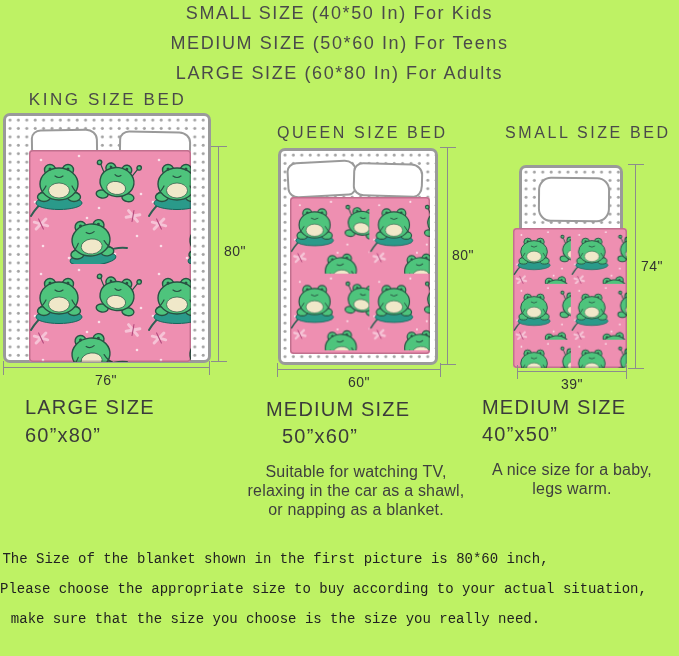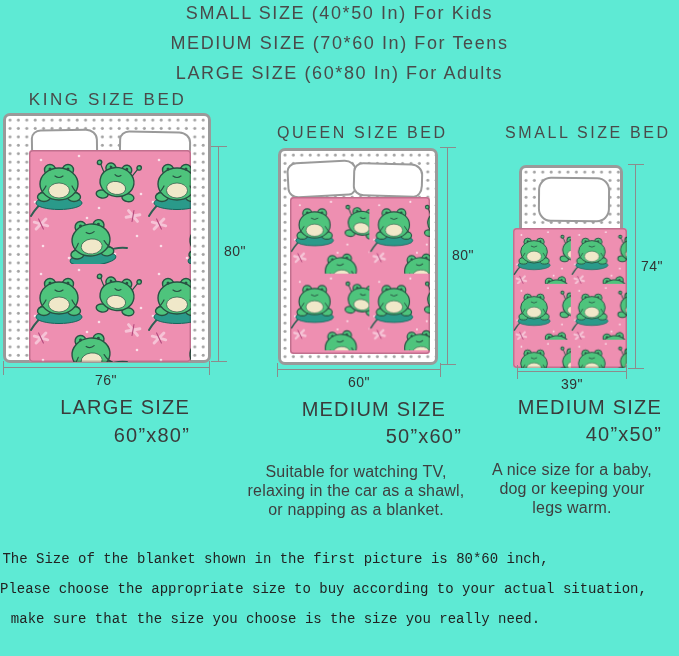--- a/index.html
+++ b/index.html
@@ -1,17 +1,17 @@
 <!DOCTYPE html>
 <html style="--blanket-pink: #ee8fb1; --frog-green: #4ec47c; --pad-teal: #2a9a8a; --belly-cream: #f0e8c9; --bed-line: #9a9a9a; --dim-line: #8c8c8c; --text-dark: #3f3f3f;"><head>
 <meta charset="utf-8">
 <style>
   html,body{margin:0;padding:0;background:#ffffff;}
   .canvas{
-    position:relative;width:679px;height:656px;background:#5eead4;overflow:hidden;
+    position:relative;width:679px;height:656px;background:#bef264;overflow:hidden;
     font-family:"Liberation Sans","DejaVu Sans",sans-serif;color:var(--text-dark,#3f3f3f);
   }
   
   .hdr-line{position:absolute;left:0;width:679px;text-align:center;
     font-size:18px;letter-spacing:1.6px;color:#4a4a4a;white-space:nowrap;}
   
   .bed-title{position:absolute;text-align:center;letter-spacing:2.6px;color:#4a4a4a;white-space:nowrap;}
   
   .bed{position:absolute;box-sizing:border-box;border:3px solid var(--bed-line,#9a9a9a);
     border-radius:7px;background:#fff;}
@@ -22,21 +22,21 @@
   
   .vdim{position:absolute;width:0;border-left:1.5px solid var(--dim-line,#8c8c8c);}
   .vdim .cap{position:absolute;left:-8px;width:16px;height:0;border-top:1.5px solid var(--dim-line,#8c8c8c);}
   .vdim .cap.t{top:-1px}.vdim .cap.b{bottom:-1px}
   .hdim{position:absolute;height:0;border-top:1.5px solid var(--dim-line,#8c8c8c);}
   .hdim .tick{position:absolute;top:-7px;height:14px;width:0;border-left:1.5px solid var(--dim-line,#8c8c8c);}
   .hdim .tick.l{left:-1px}.hdim .tick.r{right:-1px}
   .dim-label{position:absolute;font-size:14px;color:#333;letter-spacing:.5px;white-space:nowrap;}
   .dim-label.center{text-align:center;}
   
-  .size-name,.size-dims{position:absolute;text-align:right;font-size:20px;
+  .size-name,.size-dims{position:absolute;text-align:left;font-size:20px;
     letter-spacing:1.2px;color:#3b3b3b;white-space:nowrap;}
   .size-desc{position:absolute;text-align:center;font-size:16px;line-height:19px;
     letter-spacing:.2px;color:#3f3f3f;}
   
   .footer-line{position:absolute;left:0;width:551px;text-align:center;
     font-family:"Liberation Mono","DejaVu Sans Mono",monospace;
     font-size:14px;color:#222;white-space:nowrap;}
   
   .p-bg{fill:var(--blanket-pink,#ee8fb1);}
   .f-body{fill:var(--frog-green,#4ec47c);stroke:#275242;stroke-width:1.4;}
@@ -124,21 +124,21 @@
       <pattern id="frogsM" width="96.8" height="93.5" patternUnits="userSpaceOnUse" patternTransform="scale(0.82)">
         <use href="#frogTile"></use>
       </pattern>
       <pattern id="frogsS" width="82.6" height="79.8" patternUnits="userSpaceOnUse" patternTransform="scale(0.7)">
         <use href="#frogTile"></use>
       </pattern>
     </defs>
   </svg>
 
   <div class="hdr-line" style="top:3px">SMALL SIZE (40*50 In) For Kids</div>
-  <div class="hdr-line" style="top:33px">MEDIUM SIZE (70*60 In) For Teens</div>
+  <div class="hdr-line" style="top:33px">MEDIUM SIZE (50*60 In) For Teens</div>
   <div class="hdr-line" style="top:63px">LARGE SIZE (60*80 In) For Adults</div>
 
   <div class="bed-title" style="left:10px;top:90px;width:195px;font-size:17px">KING  SIZE  BED</div>
 
   <div class="bed" style="left:3px;top:113px;width:208px;height:250px">
     <svg>
         <rect width="100%" height="100%" fill="url(#dots)" rx="4"></rect>
       </svg>
   </div>
   <div class="pillow" style="left:31px;top:129px;width:67px;height:34px;transform:rotate(-1deg)"></div>
@@ -216,21 +216,20 @@
   <div class="size-desc" style="left:236px;top:462px;width:240px">
     <div>Suitable for watching TV,</div>
     <div>relaxing in the car as a shawl,</div>
     <div>or napping as a blanket.</div>
   </div>
 
   <div class="size-name" style="left:482px;top:396px;width:180px">MEDIUM SIZE</div>
   <div class="size-dims" style="left:482px;top:423px;width:180px">40”x50”</div>
   <div class="size-desc" style="left:480px;top:460px;width:184px">
     <div>A nice size for a baby,</div>
-    <div>dog or keeping your</div>
     <div>legs warm.</div>
   </div>
 
   <div class="footer-line" style="top:551px">The Size of the blanket shown in the first picture is 80*60 inch,</div>
   <div class="footer-line" style="top:611px">make sure that the size you choose is the size you really need.</div>
   <div class="footer-line" style="top:581px">Please choose the appropriate size to buy according to your actual situation,</div>
 
 </div>
 
 </body></html>

